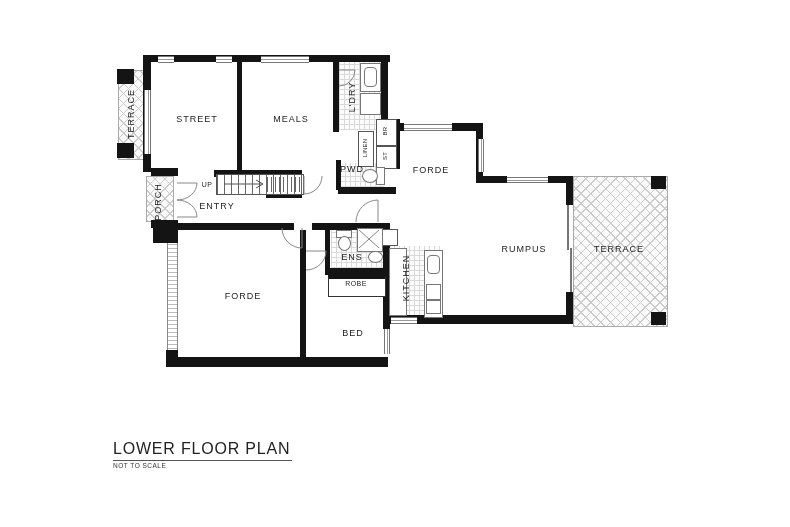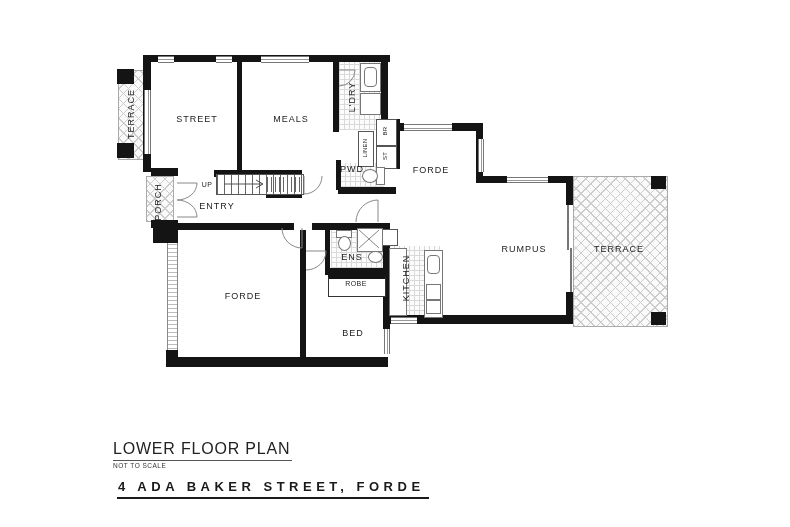--- a/index.html
+++ b/index.html
@@ -172,16 +172,15 @@
   <div class="lbl" style="left:352px;top:257px;">ENS</div>
   <div class="lbl lbl-s" style="left:356px;top:283px;">ROBE</div>
   <div class="lbl lbl-v" style="left:406px;top:278px;">KITCHEN</div>
   <div class="lbl" style="left:353px;top:325px;margin-top:8px;">BED</div>
   <div class="lbl" style="left:524px;top:249px;">RUMPUS</div>
   <div class="lbl" style="left:619px;top:249px;">TERRACE</div>
 
   <div class="titleblock">
     <div class="t1">LOWER FLOOR PLAN</div>
     <div class="t2">NOT TO SCALE</div>
-    <div><span class="t3">4 ADA BAKER STREET, FORDE</span></div>
   </div>
 
 </div>
 
 </body></html>

